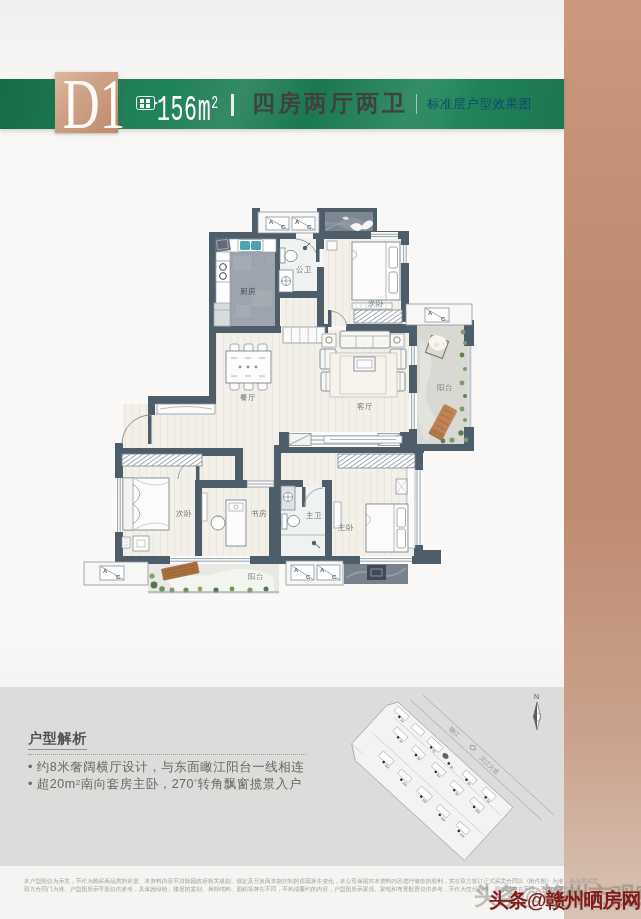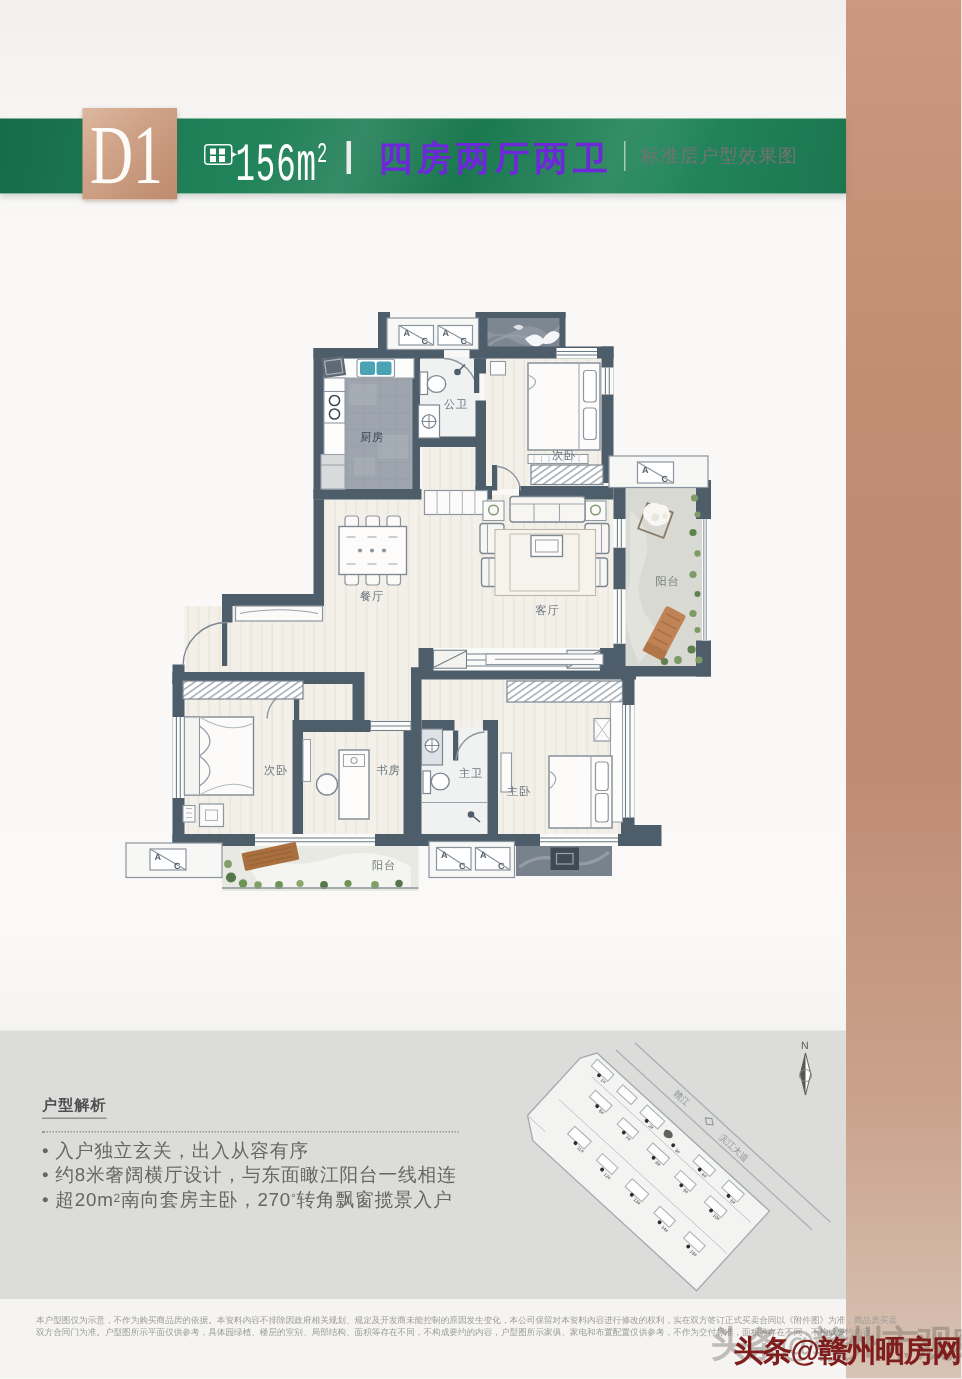--- a/index.html
+++ b/index.html
@@ -19,50 +19,49 @@
   box-shadow:0 2px 4px rgba(90,110,100,0.25);"></div>
 
 <div class="abs" style="left:0;top:79px;width:564px;height:50px;
   background:linear-gradient(115deg,rgba(255,255,255,0) 30%,rgba(255,255,255,0.10) 42%,rgba(255,255,255,0) 55%,rgba(255,255,255,0.08) 72%,rgba(255,255,255,0) 82%);"></div>
 
 <div class="abs" style="left:55px;top:72px;width:63px;height:61px;
   background:linear-gradient(135deg,#dcb89f 0%,#cfa287 40%,#bd8a6d 100%);
   box-shadow:0 1px 3px rgba(120,90,70,0.4);"></div>
 
 <div class="abs" style="left:55px;top:72px;width:63px;height:49px;text-align:right;
-  font-family:'Liberation Serif',serif;font-size:56px;line-height:64px;color:#fdfbf8;">
+  font-family:'Liberation Serif',serif;font-size:72px;line-height:64px;color:#fdfbf8;">
   <span style="display:inline-block;transform:scaleX(0.71);transform-origin:50% 50%;margin-left:-5px;">D1</span></div>
 
 <div class="abs" style="left:136px;top:96px;width:17px;height:12px;border:1px solid rgba(255,255,255,0.95);border-radius:2.5px;">
   <div style="position:absolute;left:2.5px;top:2px;width:4px;height:3.5px;background:#fff;"></div>
   <div style="position:absolute;left:8.5px;top:2px;width:4px;height:3.5px;background:#fff;"></div>
   <div style="position:absolute;left:2.5px;top:7px;width:4px;height:3.5px;background:#fff;"></div>
   <div style="position:absolute;left:8.5px;top:7px;width:4px;height:3.5px;background:#fff;"></div>
   <div style="position:absolute;right:-3.5px;top:3.5px;width:0;height:0;border-top:2.5px solid transparent;border-bottom:2.5px solid transparent;border-left:4.5px solid #fff;"></div>
 </div>
 
 <div class="abs" style="left:157px;top:87px;color:#ffffff;font-size:36px;line-height:33px;white-space:nowrap;font-family:Liberation Mono, monospace;">
   <span style="display:inline-block;transform:scaleX(0.60);transform-origin:0 50%;letter-spacing:1px;">156m<span style="font-size:19px;vertical-align:12px;letter-spacing:0;">2</span></span></div>
 
 <div class="abs" style="left:231px;top:94px;width:3px;height:22px;background:#e8efeb;"></div>
 
-<div class="abs" style="left:252px;top:93px;color:#6d28d9;font-size:23px;line-height:24px;font-weight:bold;letter-spacing:3px;white-space:nowrap;">四房两厅两卫</div>
+<div class="abs" style="left:252px;top:93px;color:#404040;font-size:23px;line-height:24px;font-weight:bold;letter-spacing:3px;white-space:nowrap;font-family:Liberation Mono, monospace;">四房两厅两卫</div>
 
 <div class="abs" style="left:416px;top:94px;width:1px;height:20px;background:rgba(255,255,255,0.55);"></div>
 
-<div class="abs" style="left:427px;top:98px;color:#737373;font-size:12.5px;line-height:13px;letter-spacing:0.6px;white-space:nowrap;">标准层户型效果图</div>
+<div class="abs" style="left:427px;top:98px;color:#0c4a6e;font-size:12.5px;line-height:13px;letter-spacing:0.6px;white-space:nowrap;">标准层户型效果图</div>
 
 <div class="abs" style="left:0;top:687px;width:564px;height:179px;background:#dcddda;"></div>
 
-<div class="abs" style="left:28px;top:730px;font-size:10px;font-weight:bold;color:#4f4f4f;letter-spacing:0.8px;border-bottom:1px solid #90908e;padding-bottom:1px;">户型解析</div>
+<div class="abs" style="left:28px;top:730px;font-size:14px;font-weight:bold;color:#4f4f4f;letter-spacing:0.8px;border-bottom:1px solid #90908e;padding-bottom:1px;">户型解析</div>
 
 <div class="abs" style="left:28px;top:754px;width:278px;height:0;border-top:1.5px dotted #979793;"></div>
 
 <div class="abs" style="left:28px;top:759px;width:330px;font-size:12.5px;line-height:16.2px;color:#666663;letter-spacing:0.5px;">
-  <div>•&nbsp;入户独立玄关，出入从容有序</div>
   <div>•&nbsp;约8米奢阔横厅设计，与东面瞰江阳台一线相连</div>
   <div>•&nbsp;超20m<span style="font-size:8px;vertical-align:3px;">2</span>南向套房主卧，270<span style="font-size:8px;vertical-align:3px;">°</span>转角飘窗揽景入户</div>
 </div>
 
 <div class="abs" style="left:24px;top:877px;font-size:7px;line-height:9.5px;color:#9c9c98;transform:scale(0.82);transform-origin:0 0;white-space:nowrap;">
   本户型图仅为示意，不作为购买商品房的依据。本资料内容不排除因政府相关规划、规定及开发商未能控制的原因发生变化，本公司保留对本资料内容进行修改的权利，实在双方签订正式买卖合同以《附件图》为准，商品房买卖<br>
   双方合同门为准。户型图所示平面仅供参考，具体园绿植、楼层的室别、局部结构、面积等存在不同，不构成要约的内容，户型图所示家俱、家电和布置配置仅供参考，不作为交付标准，面积等存在不同，不构成要约内容。
 </div>
 
 <div class="abs" style="left:474px;top:880px;font-size:24px;font-weight:bold;color:rgba(110,104,98,0.40);letter-spacing:-1px;white-space:nowrap;">头条@赣州市观察</div>

